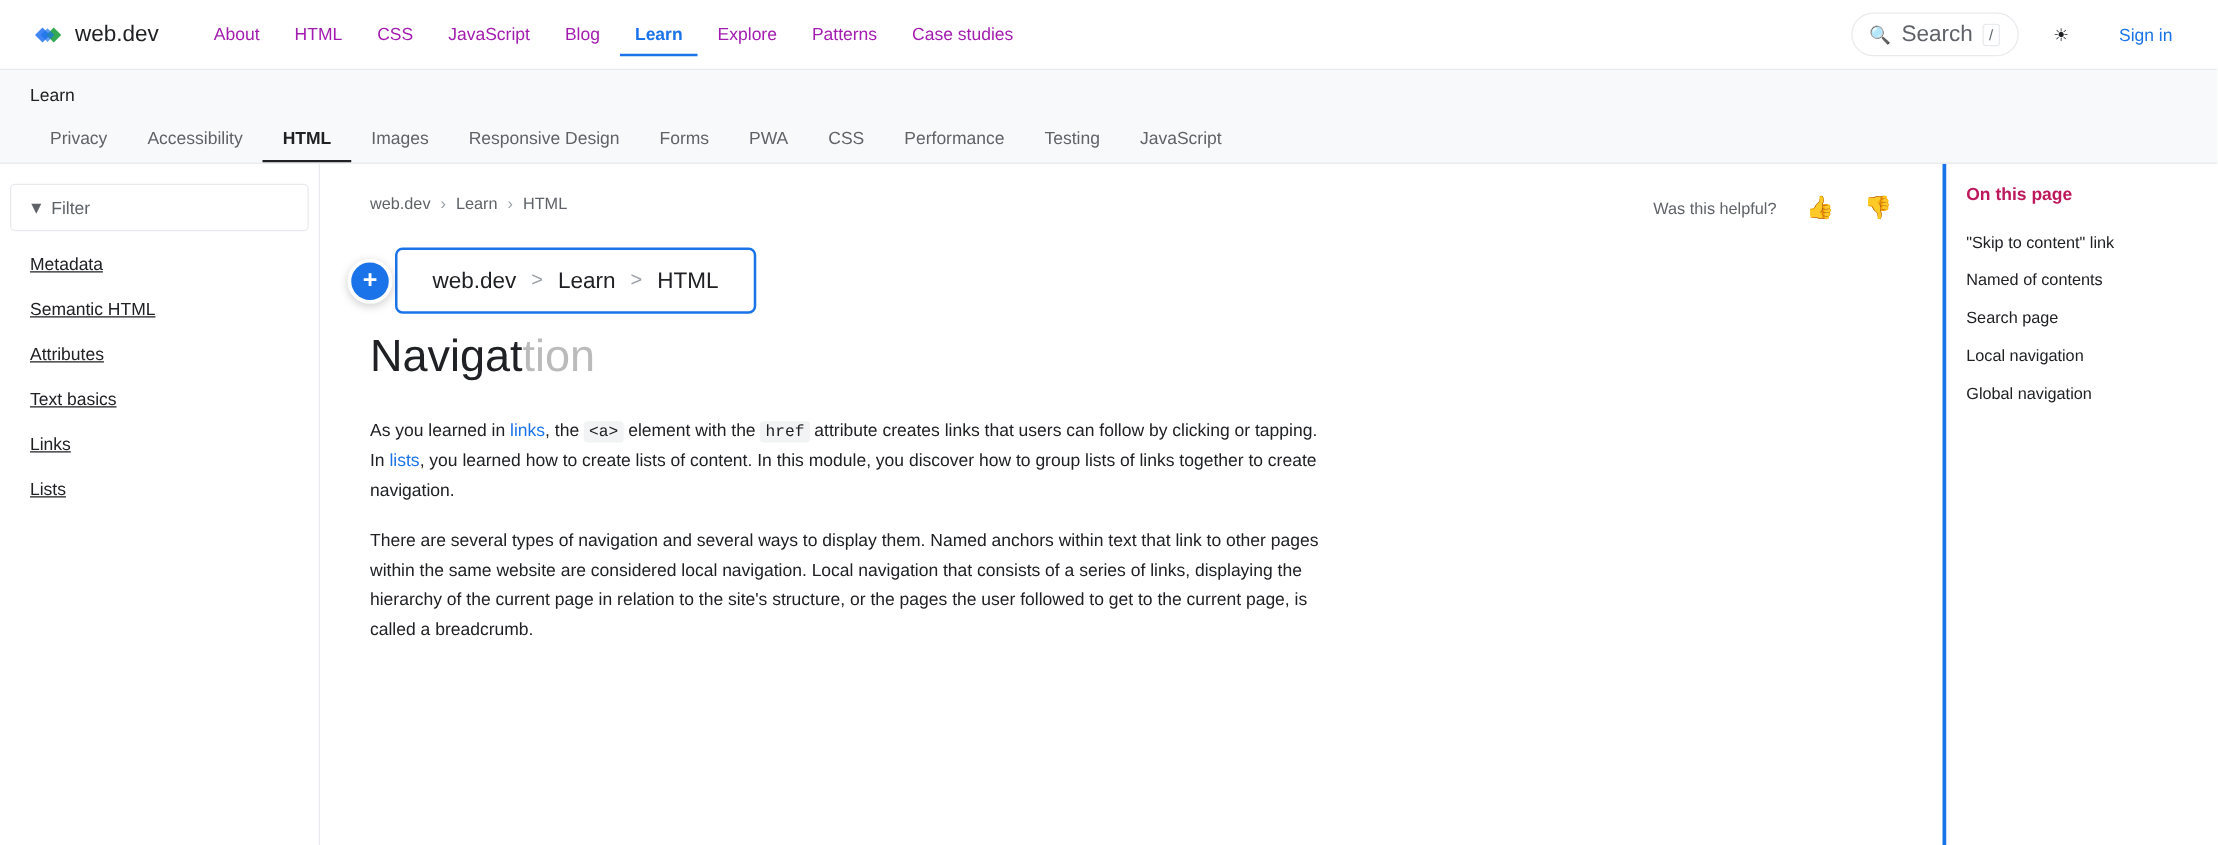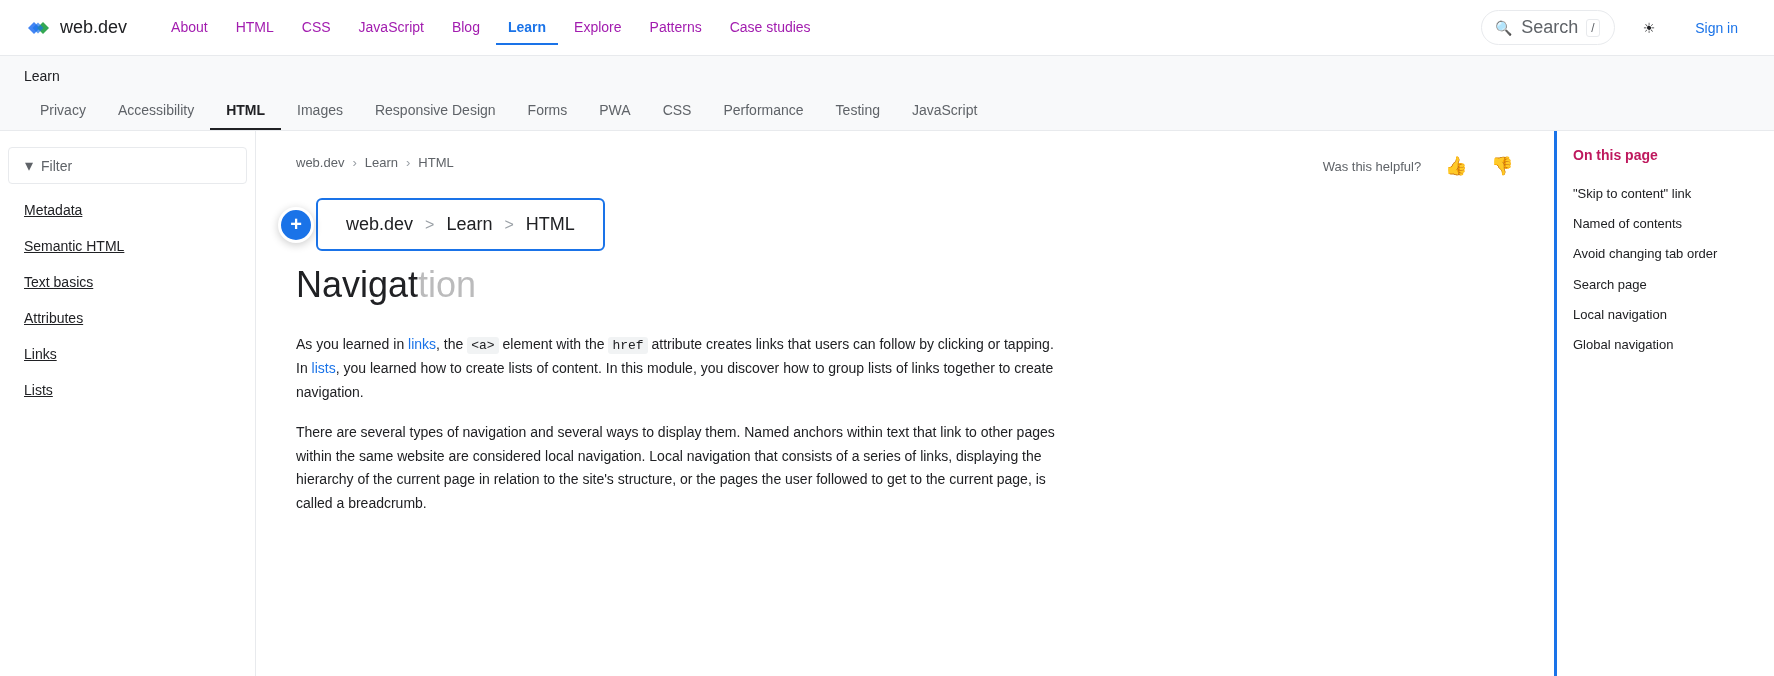--- a/index.html
+++ b/index.html
@@ -336,22 +336,22 @@
 <div class="main-layout">
 
   <aside class="left-sidebar">
     <div class="filter-bar">
       <span class="filter-icon">▾</span>
       <span class="filter-label">Filter</span>
     </div>
     <ul class="sidebar-items">
       <li class="sidebar-item">Metadata</li>
       <li class="sidebar-item">Semantic HTML</li>
+      <li class="sidebar-item">Attributes</li>
       <li class="sidebar-item">Text basics</li>
-      <li class="sidebar-item">Attributes</li>
       <li class="sidebar-item">Links</li>
       <li class="sidebar-item">Lists</li>
     </ul>
   </aside>
 
   <main class="content-area">
 
     
     <div style="display:flex; align-items:center; justify-content:space-between; margin-bottom:12px;">
       <div class="breadcrumb">
@@ -392,19 +392,18 @@
 
     
     <p class="content-text">There are several types of navigation and several ways to display them. Named anchors within text that link to other pages within the same website are considered local navigation. Local navigation that consists of a series of links, displaying the hierarchy of the current page in relation to the site's structure, or the pages the user followed to get to the current page, is called a breadcrumb.</p>
 
   </main>
 
   <aside class="right-sidebar">
     <div class="on-this-page-title">On this page</div>
     <div class="toc-item">"Skip to content" link</div>
     <div class="toc-item">Named of contents</div>
-    <div class="toc-item">Avoid changing tab order</div>
     <div class="toc-item">Search page</div>
     <div class="toc-item">Local navigation</div>
     <div class="toc-item">Global navigation</div>
   </aside>
 
 </div>
 
 </body></html>

